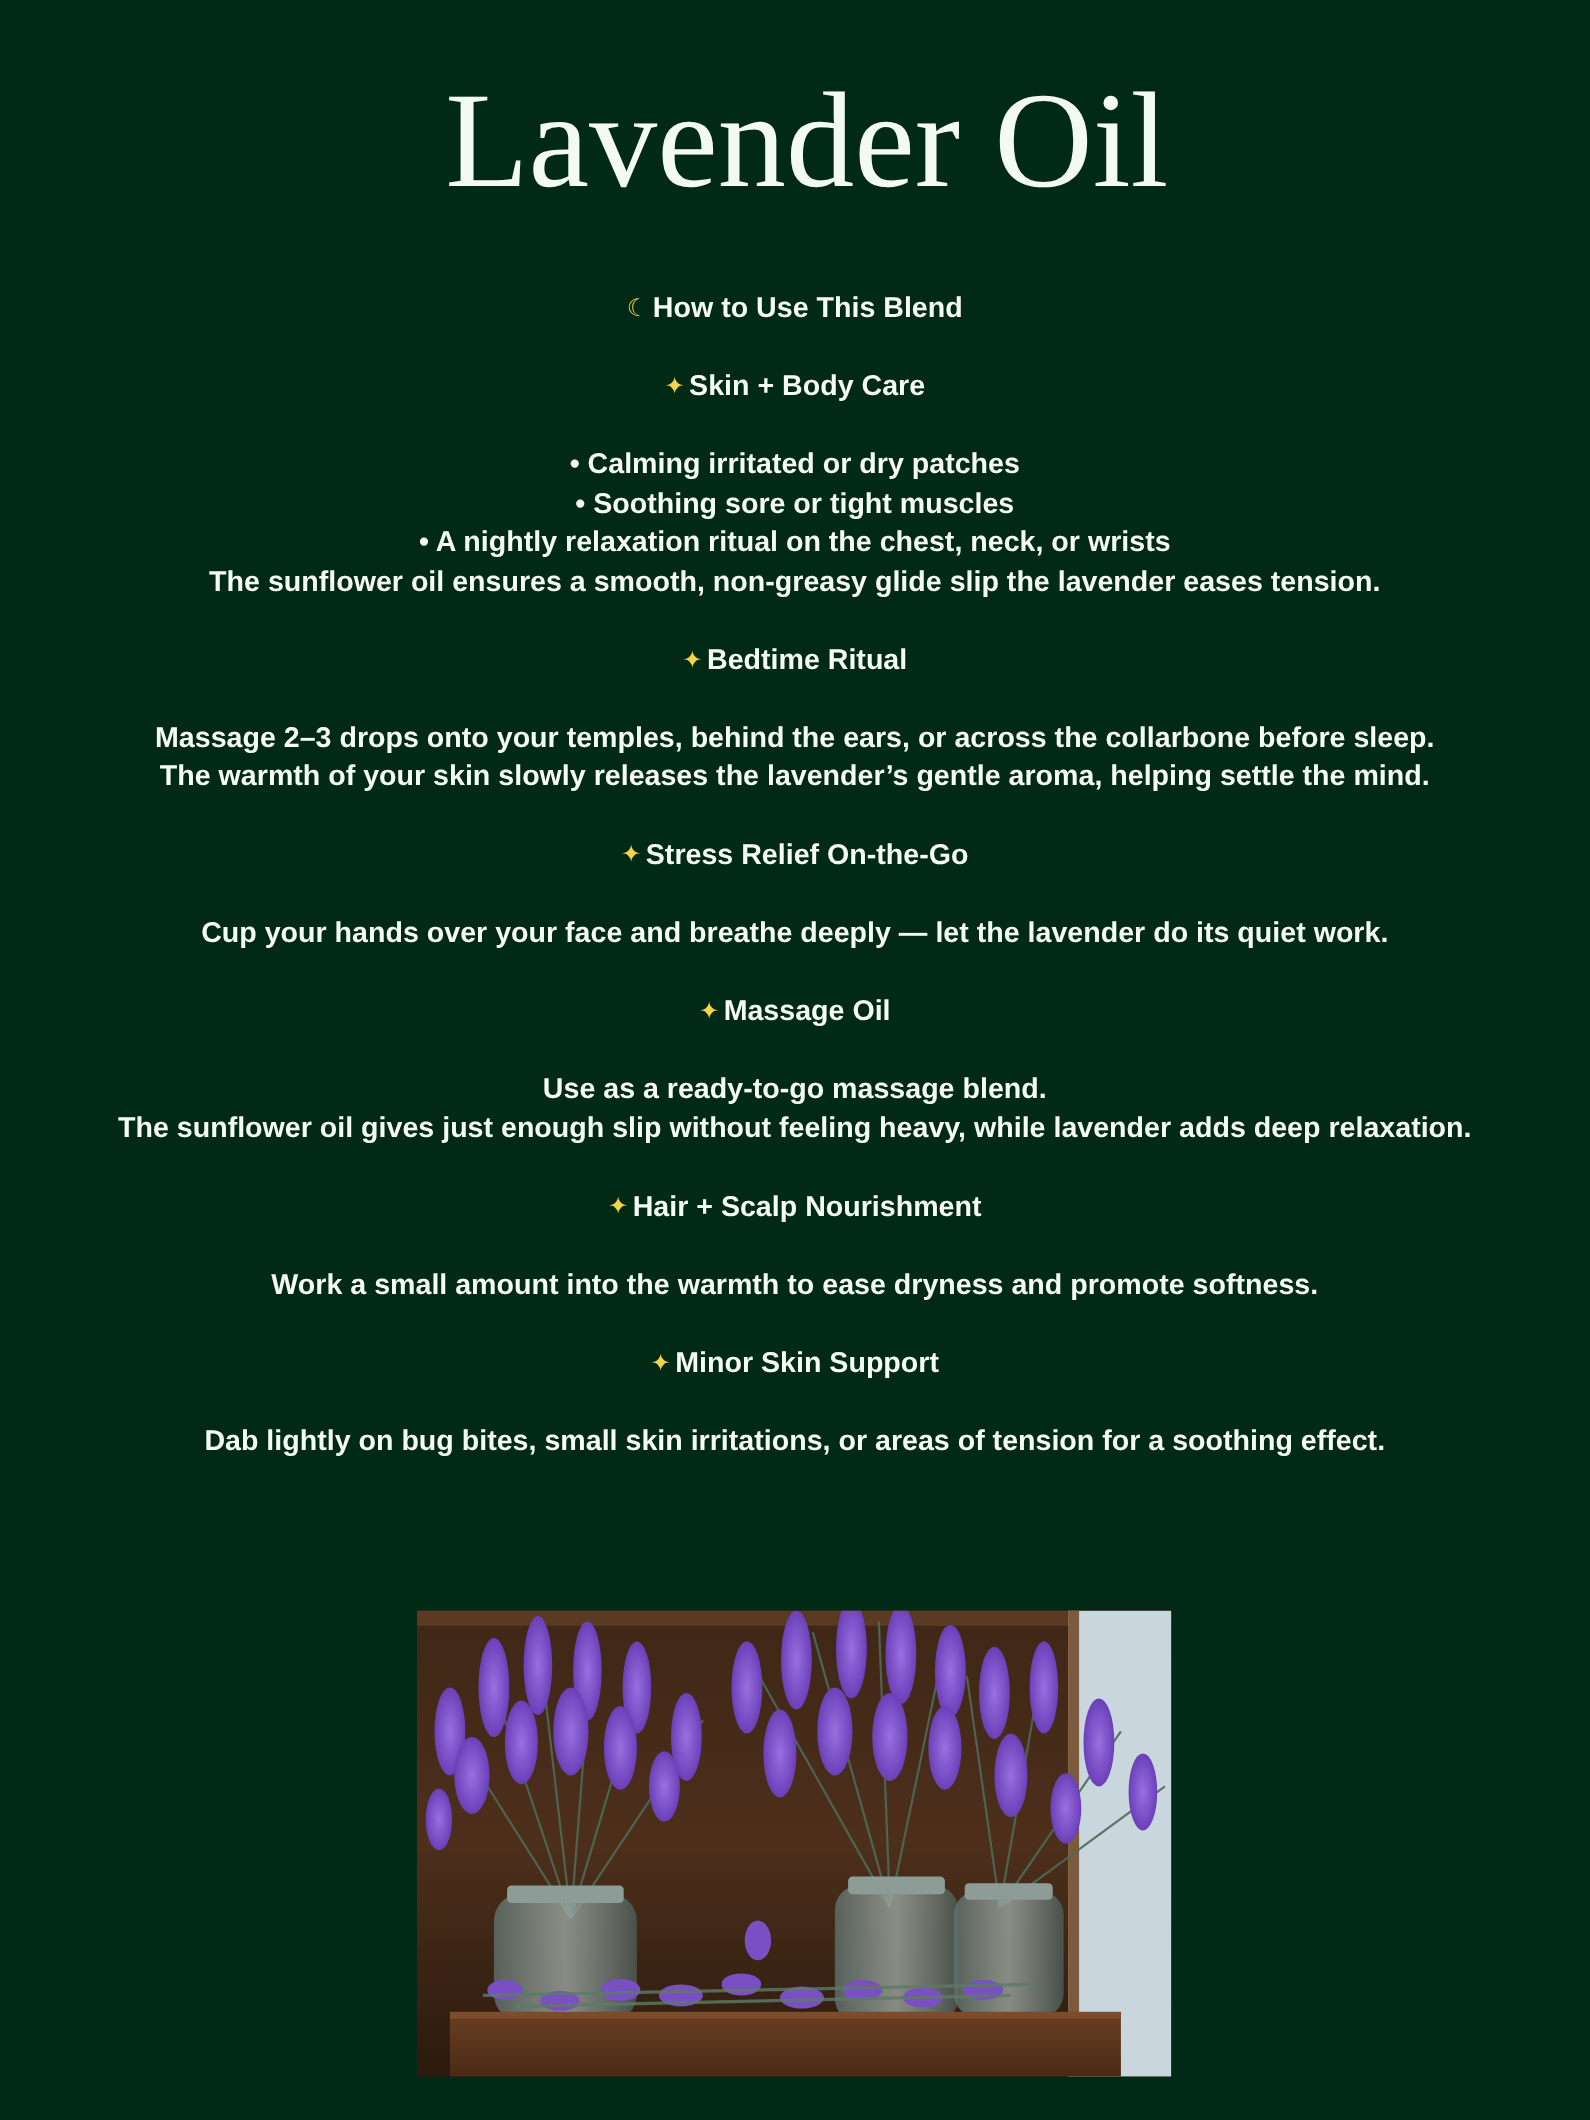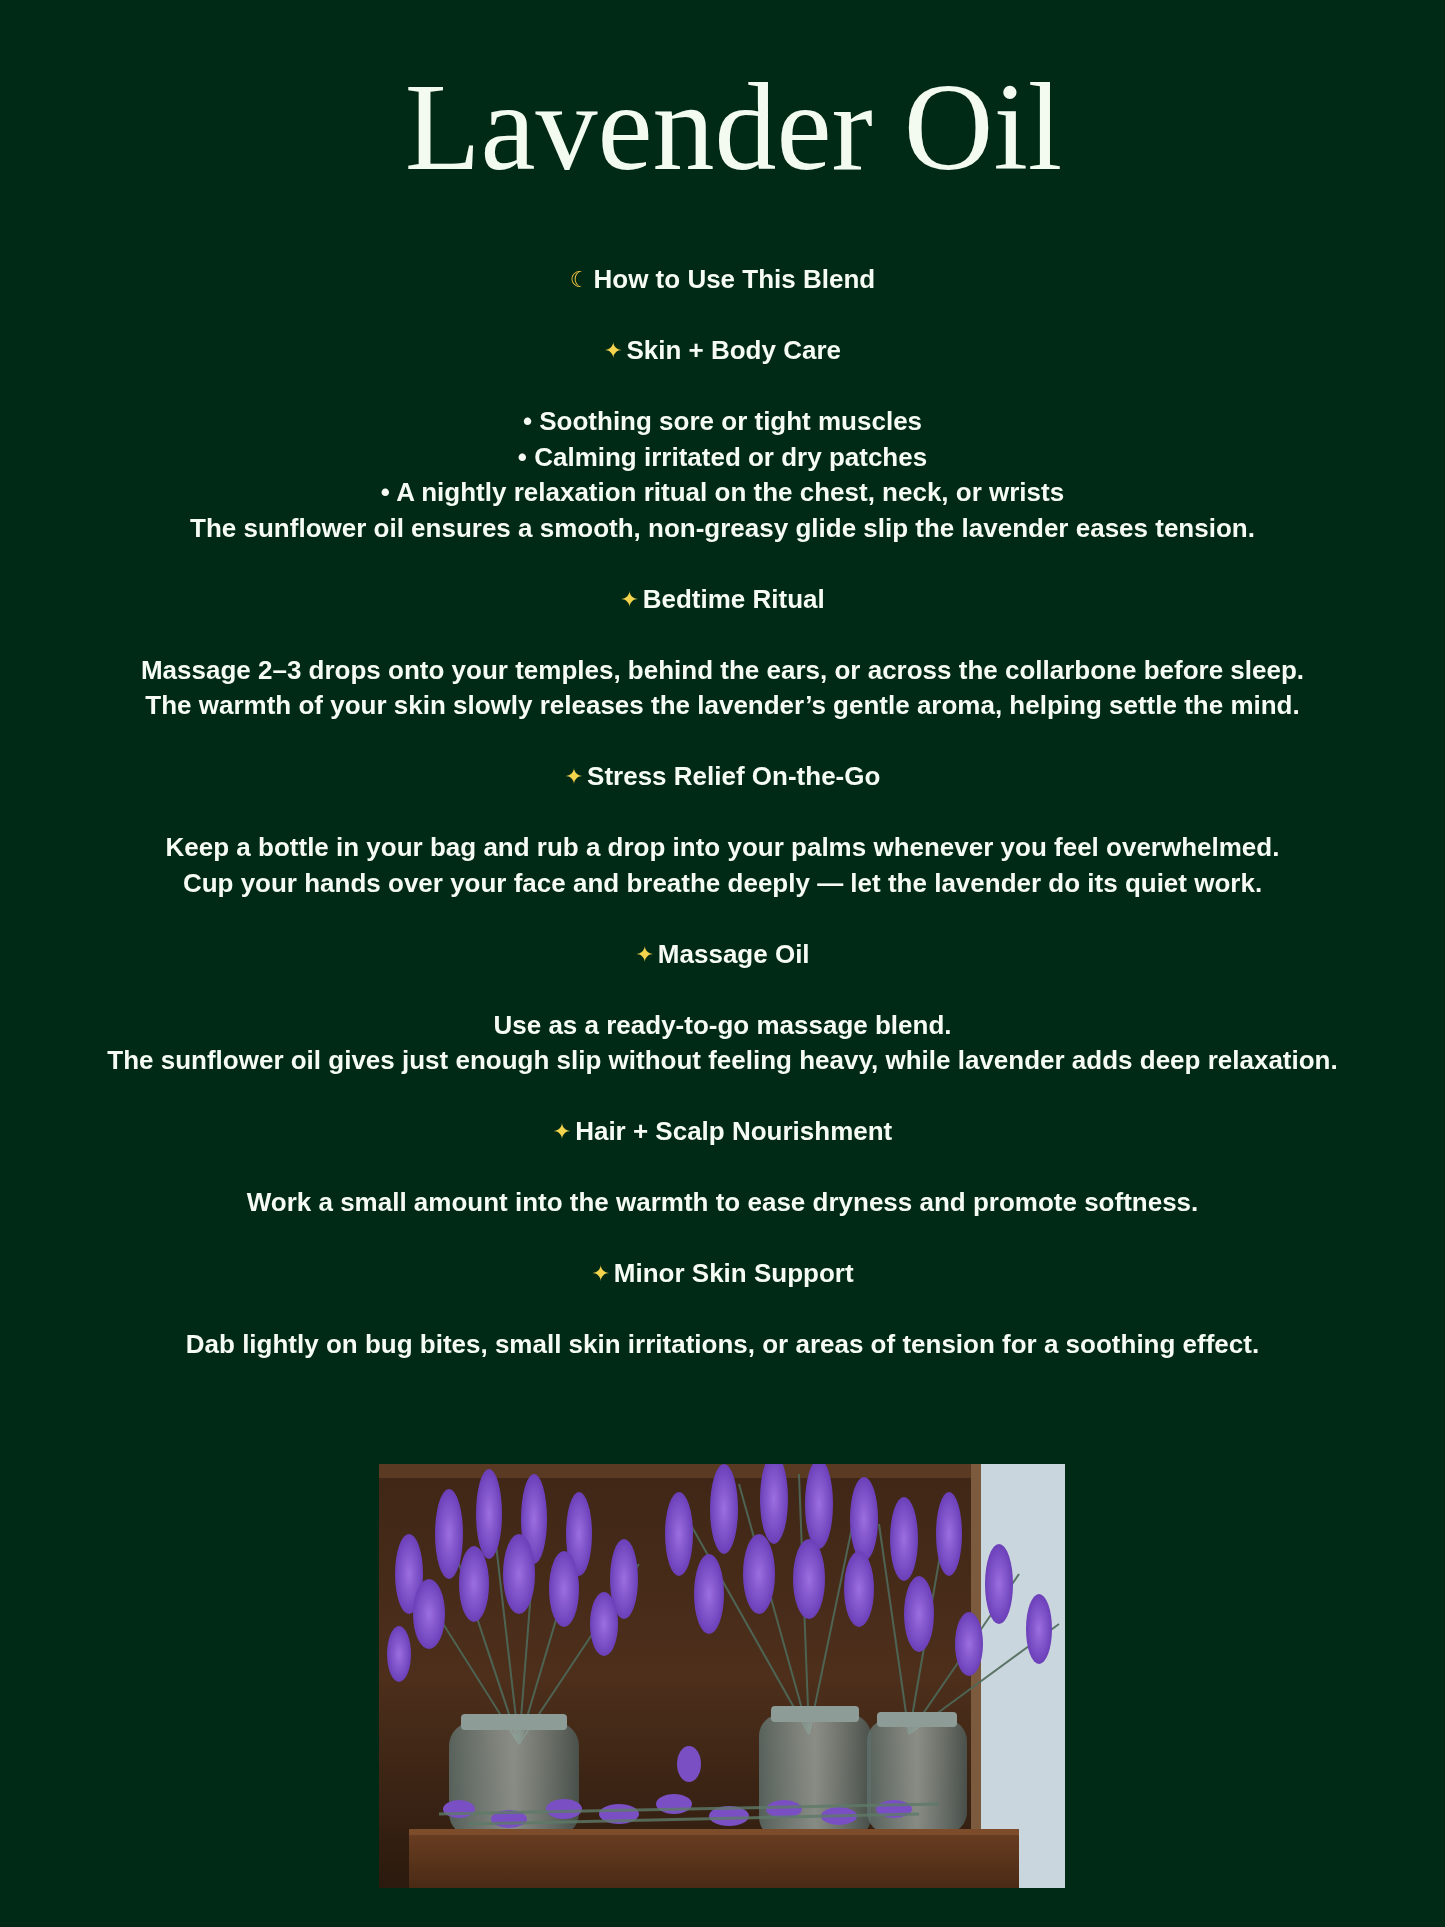--- a/index.html
+++ b/index.html
@@ -84,39 +84,38 @@
   <div class="content">
     <span class="line">
       <span class="emoji moon">☾</span><span>How to Use This Blend</span>
     </span>
     <span class="spacer"></span>
 
     <span class="line">
       <span class="emoji sparkle">✦</span><span>Skin + Body Care</span>
     </span>
     <span class="spacer"></span>
+    <span class="line">• Calming irritated or dry patches</span>
     <span class="line">• Soothing sore or tight muscles</span>
-    <span class="line">• Calming irritated or dry patches</span>
     <span class="line">• A nightly relaxation ritual on the chest, neck, or wrists</span>
     <span class="line">The sunflower oil ensures a smooth, non-greasy glide slip the lavender eases tension.</span>
     <span class="spacer"></span>
 
     <span class="line">
       <span class="emoji sparkle">✦</span><span>Bedtime Ritual</span>
     </span>
     <span class="spacer"></span>
     <span class="line">Massage 2–3 drops onto your temples, behind the ears, or across the collarbone before sleep.</span>
     <span class="line">The warmth of your skin slowly releases the lavender’s gentle aroma, helping settle the mind.</span>
     <span class="spacer"></span>
 
     <span class="line">
       <span class="emoji sparkle">✦</span><span>Stress Relief On-the-Go</span>
     </span>
     <span class="spacer"></span>
-    <span class="line">Keep a bottle in your bag and rub a drop into your palms whenever you feel overwhelmed.</span>
     <span class="line">Cup your hands over your face and breathe deeply — let the lavender do its quiet work.</span>
     <span class="spacer"></span>
 
     <span class="line">
       <span class="emoji sparkle">✦</span><span>Massage Oil</span>
     </span>
     <span class="spacer"></span>
     <span class="line">Use as a ready-to-go massage blend.</span>
     <span class="line">The sunflower oil gives just enough slip without feeling heavy, while lavender adds deep relaxation.</span>
     <span class="spacer"></span>

